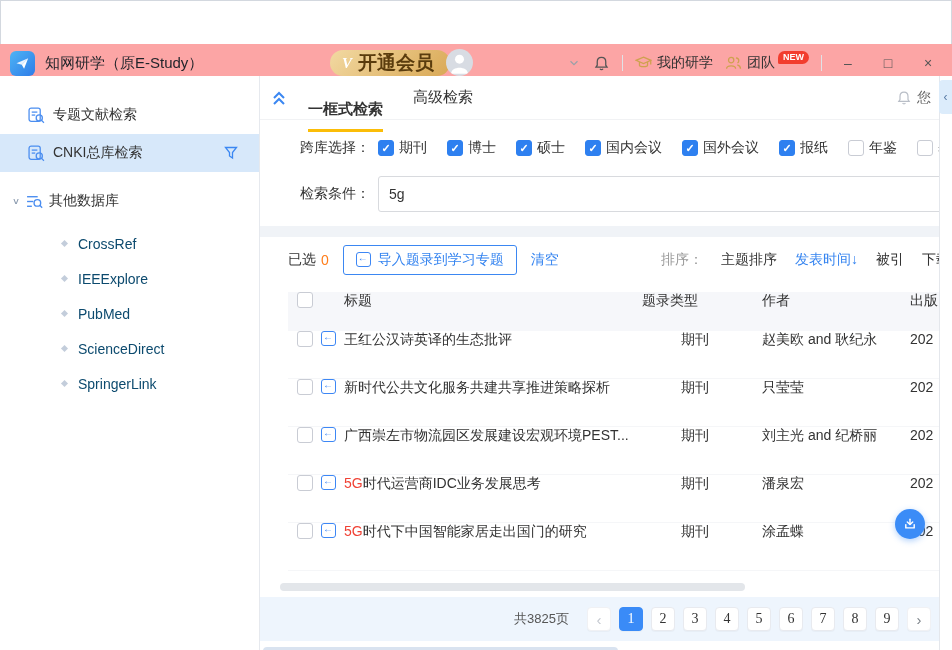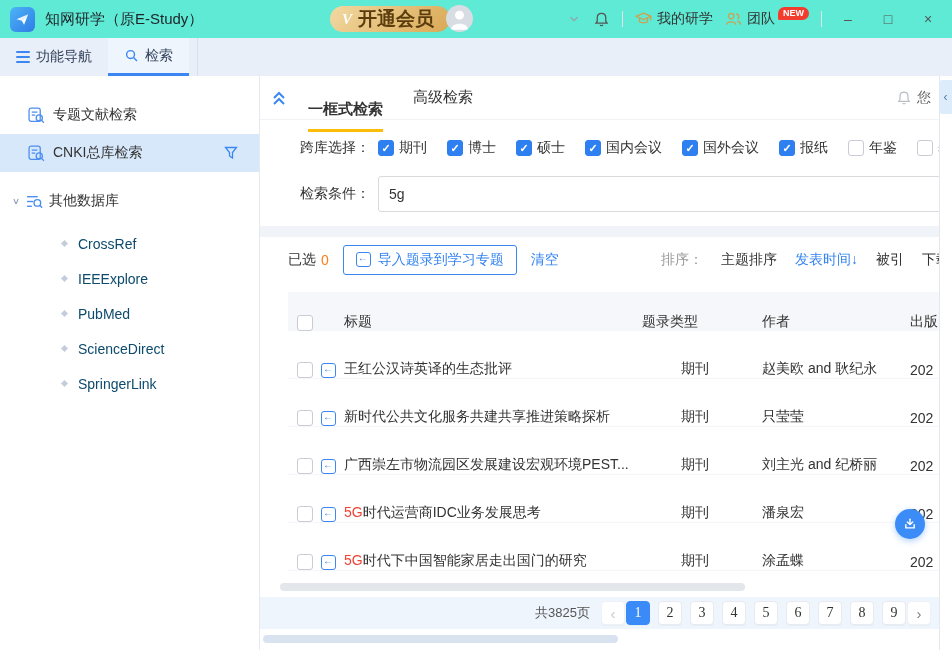--- a/index.html
+++ b/index.html
@@ -1,21 +1,21 @@
 <!DOCTYPE html>
 <html><head>
 <meta charset="utf-8">
 <style>
   * { margin:0; padding:0; box-sizing:border-box; }
   html,body { width:952px; height:650px; overflow:hidden; }
   body { font-family:"Liberation Sans", sans-serif; color:#333; font-size:14px; background:#fff; }
   .window { position:relative; width:952px; height:650px; background:#fff; box-shadow:inset 0 0 0 1px #d3d8df; overflow:hidden; }
 
   
-  .titlebar { position:relative; height:38px; background:#5eead4; }
+  .titlebar { position:relative; height:38px; background:#fca5a5;margin-top:44px; }
   .tb-left { position:absolute; left:10px; top:0; height:38px; display:flex; align-items:center; gap:10px; }
   .logo { width:25px; height:25px; border-radius:6px; background:linear-gradient(135deg,#4db4f5,#2f7ce8); display:flex; align-items:center; justify-content:center; }
   .app-title { font-size:15px; color:#1f2329; }
   .vip-pill { position:absolute; left:330px; top:6px; height:26px; padding:0 16px 0 12px; border:none; border-radius:13px; background:linear-gradient(135deg,#f2d9a2,#d9a855); display:flex; align-items:center; gap:6px; cursor:pointer; }
   .vip-v { color:#fff; font-style:italic; font-weight:bold; font-size:15px; font-family:"Liberation Serif",serif; }
   .vip-text { color:#5a3c0d; font-weight:bold; font-size:19px; }
   .avatar { position:absolute; left:446px; top:5px; width:27px; height:27px; border-radius:50%; background:#d8dce3; overflow:hidden; cursor:pointer; }
   .tb-right { position:absolute; right:10px; top:0; height:38px; display:flex; align-items:center; gap:12px; }
   .tb-item { display:flex; align-items:center; gap:5px; cursor:pointer; color:#333; font-size:14px; }
   .v-div { width:1px; height:16px; background:#e0e2e6; }
@@ -68,37 +68,37 @@
   .import-btn { margin-left:14px; height:30px; display:flex; align-items:center; gap:7px; padding:0 12px; border:1px solid #3b87f2; border-radius:3px; background:#fff; color:#3584f0; font-size:14px; cursor:pointer; font-family:"Liberation Sans",sans-serif; }
   .import-icon { width:15px; height:15px; border:1.4px solid #3d87f5; border-radius:3px; position:relative; flex:none; }
   .import-icon::after { content:"←"; position:absolute; left:1px; top:-1px; color:#3d87f5; font-size:10px; }
   .clear-link { margin-left:14px; color:#3584f0; cursor:pointer; }
   .sort-group { margin-left:auto; margin-right:-11px; display:flex; align-items:center; gap:18px; white-space:nowrap; }
   .sort-label { color:#999; }
   .sort-opt { color:#333; cursor:pointer; }
   .sort-opt.active { color:#3584f0; }
 
   .table { margin:10px 0 0 28px; width:651px; overflow:hidden; }
-  .trow { display:flex; align-items:flex-end; }
+  .trow { display:flex; align-items:flex-start; }
   .thead { height:39px; background:#f6f7fa; color:#333; }
   .tbody-row { height:48px; border-bottom:1px solid #f5f6f8; }
   .col-cb { margin-left:9px; flex:none; }
   .col-imp { margin-left:8px; flex:none; }
   .col-title { margin-left:8px; width:298px; flex:none; white-space:nowrap; overflow:hidden; cursor:pointer; }
   .col-type { width:120px; flex:none; padding-left:39px; white-space:nowrap; }
   .thead .col-type { padding-left:0; }
   .col-auth { width:148px; flex:none; white-space:nowrap; overflow:hidden; }
   .col-year { width:40px; flex:none; white-space:nowrap; }
   .hl { color:#f04134; }
   .thead .col-title { cursor:default; }
 
   .hscroll { margin:12px 0 0 20px; height:8px; }
   .hscroll .thumb { width:465px; height:8px; background:#e3e6ea; border-radius:4px; }
 
-  .pager { margin-top:6px; height:32px; background:#eef5fd; display:flex; align-items:center; justify-content:flex-end; gap:1px; padding-right:8px; }
+  .pager { margin-top:6px; height:44px; background:#eef5fd; display:flex; align-items:center; justify-content:flex-end; gap:8px; padding-right:8px; }
   .pg-total { color:#555; font-size:13px; margin-right:10px; }
   .pg-btn { min-width:24px; height:24px; border:1px solid #e8eaef; border-radius:4px; background:#fff; color:#333; font-family:"Liberation Serif",serif; font-size:14px; display:flex; align-items:center; justify-content:center; cursor:pointer; box-shadow:0 1px 1px rgba(0,0,0,.03); }
   .pg-btn.active { background:#3a8bf7; border-color:#3a8bf7; color:#fff; }
   .pg-nav { border-color:#f0f1f4; color:#c4c8cf; font-family:"Liberation Sans",sans-serif; font-size:15px; }
   .pg-nav.next { color:#7a8087; }
 
   .bottom-scroll { margin:6px 0 0 3px; height:8px; }
   .bottom-scroll .thumb { width:355px; height:8px; background:#d9e3f0; border-radius:4px; }
 
   

